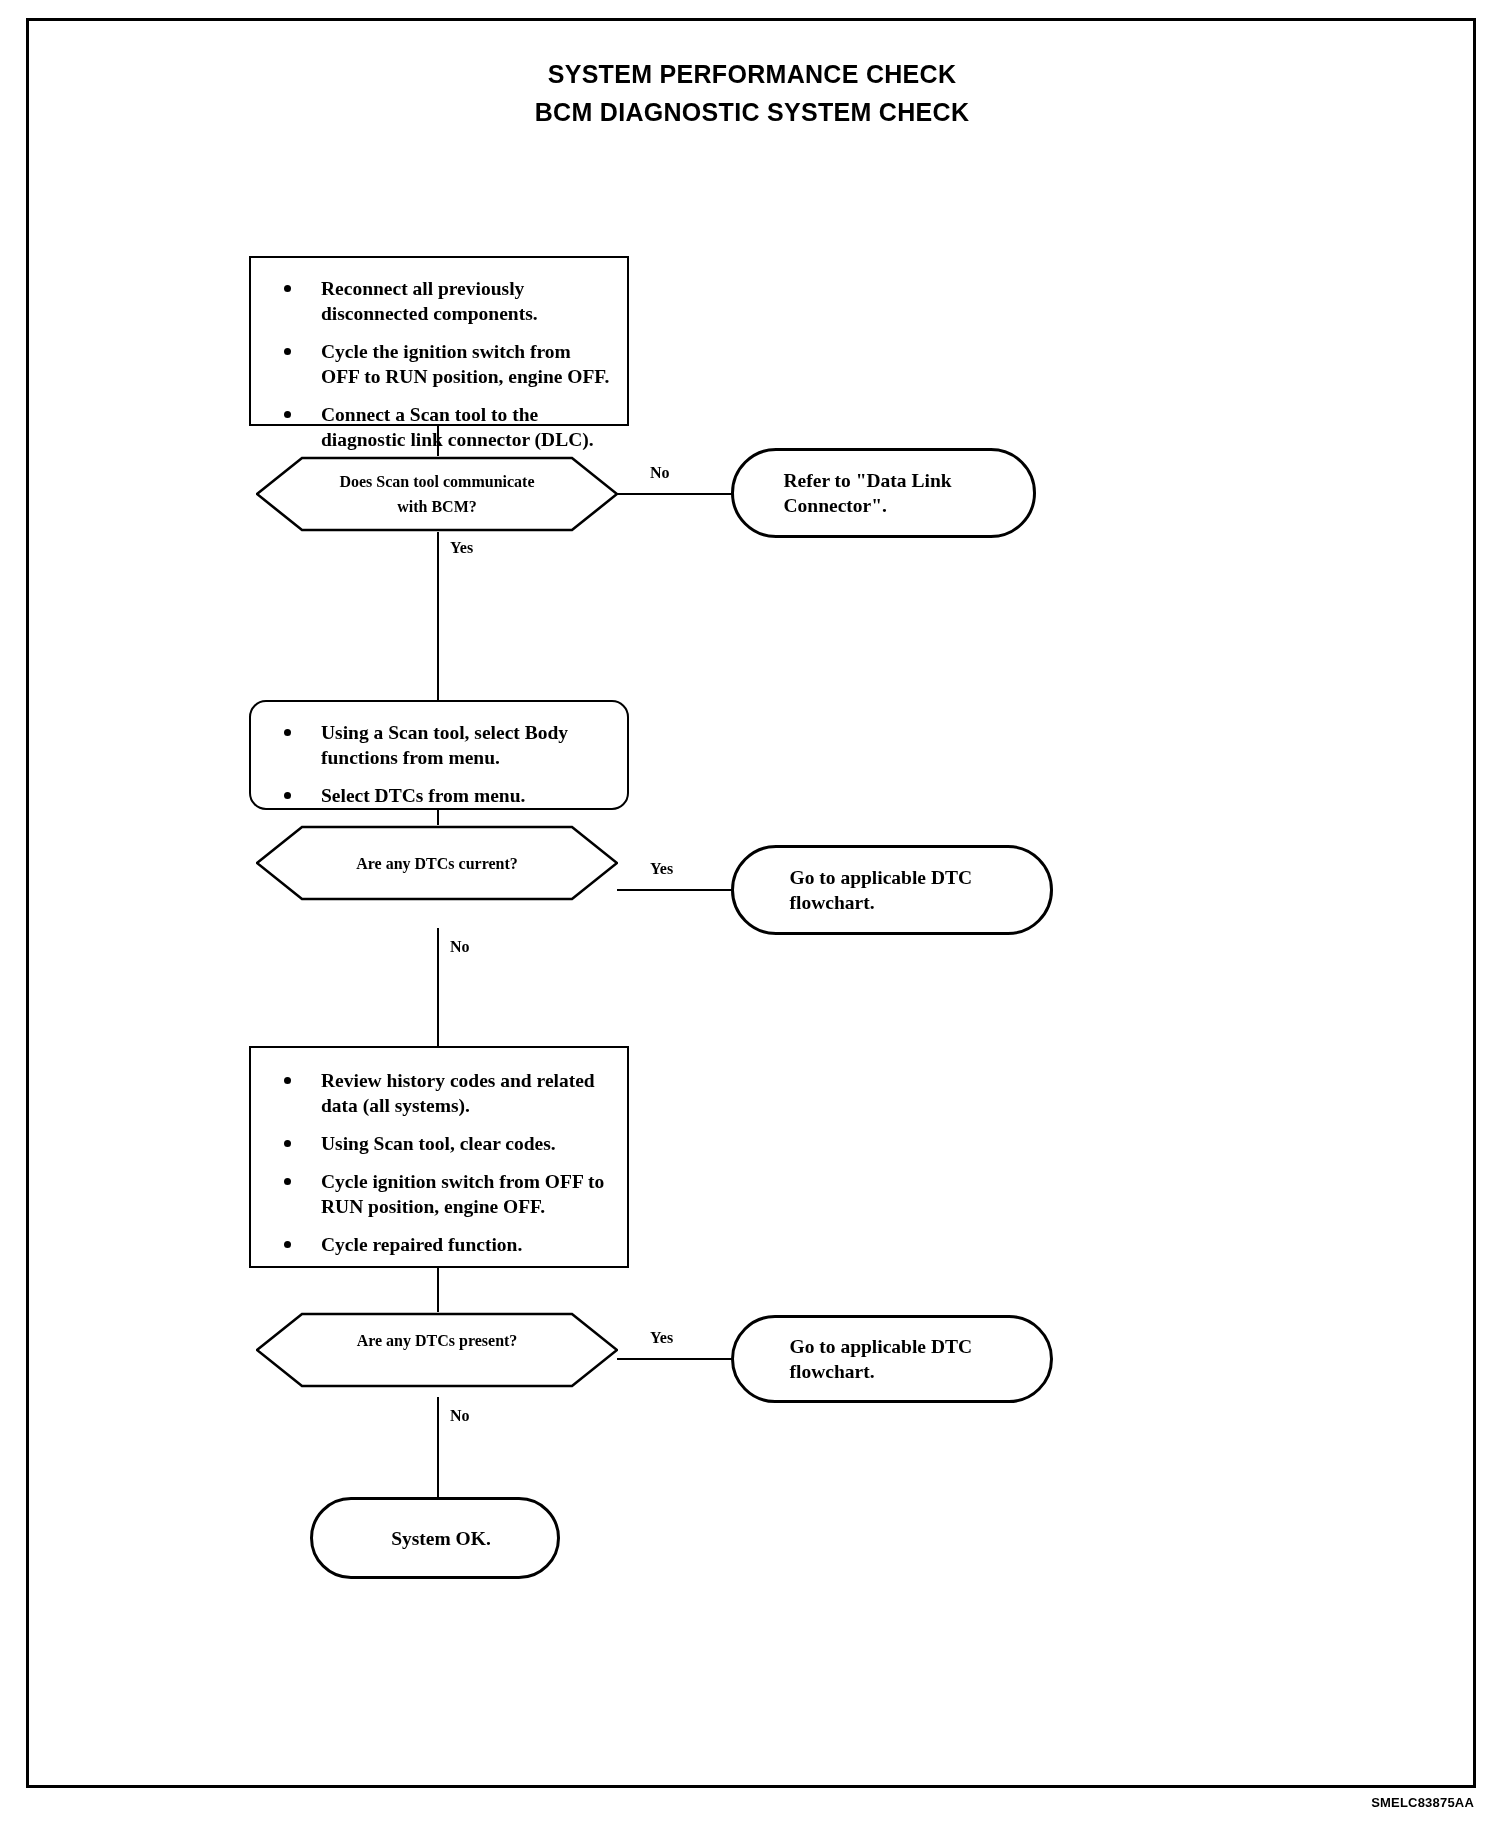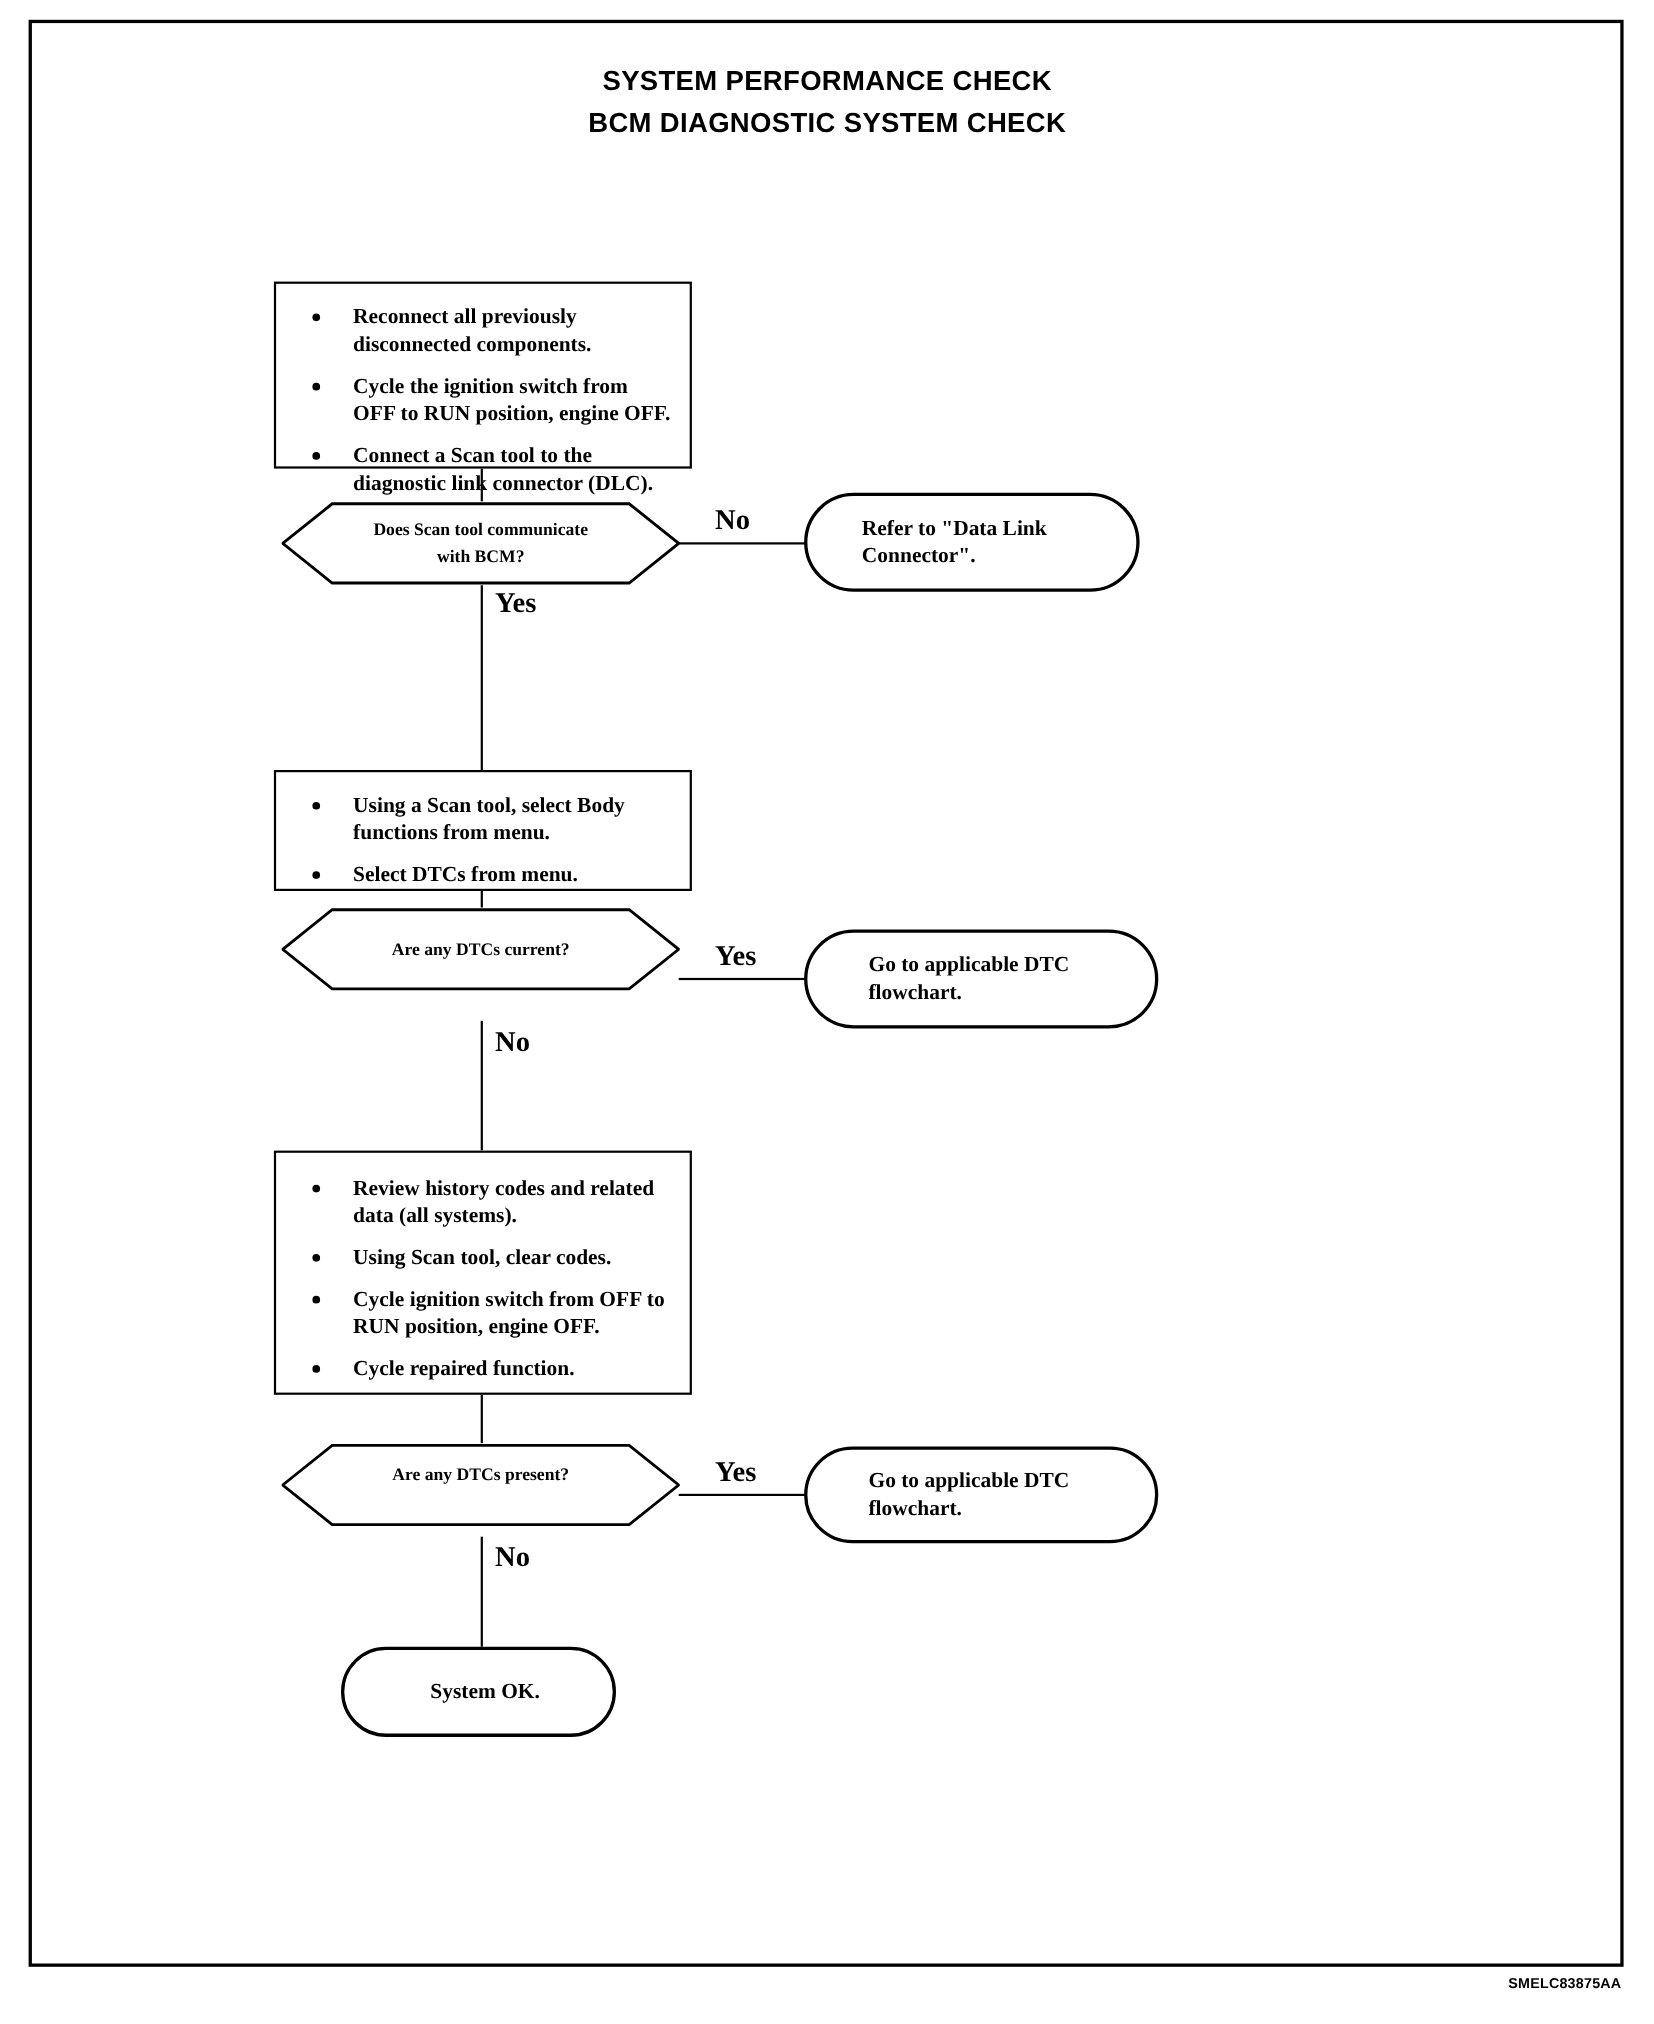--- a/index.html
+++ b/index.html
@@ -123,21 +123,21 @@
     width: 0;
     border-left: 2.5px solid #000;
   }
   .hline {
     position: absolute;
     height: 0;
     border-top: 2.5px solid #000;
   }
   .edge-label {
     position: absolute;
-    font-size: 26px;
+    font-size: 16px;
     font-weight: 600;
     line-height: 22px;
   }
 
   
   #figure-code {
     position: absolute;
     right: 30px;
     top: 1795px;
     font-family: "Liberation Sans", "DejaVu Sans", sans-serif;
@@ -178,21 +178,21 @@
   <div class="hline" style="left:617px; top:493px; width:116px;"></div>
   <div class="edge-label" style="left:650px; top:462px;">No</div>
 
   <div class="terminator" style="left:731px; top:448px; width:305px; height:90px;">
     <div class="term-text" style="width:200px;">Refer to "Data Link Connector".</div>
   </div>
 
   <div class="vline" style="left:437px; top:532px; height:168px;"></div>
   <div class="edge-label" style="left:450px; top:537px;">Yes</div>
 
-  <div class="proc-box" style="left:249px; top:700px; width:380px; height:110px;">
+  <div class="proc-box" style="left:249px; top:700px; width:380px; height:110px;border-radius:17px;">
     <ul class="bullets" style="padding-top:18px;">
       <li>Using a Scan tool, select Body functions from menu.</li>
       <li>Select DTCs from menu.</li>
     </ul>
   </div>
 
   <div class="vline" style="left:437px; top:810px; height:42px;"></div>
 
   <div class="decision" style="left:256px; top:825px; width:362px; height:76px;">
     <svg class="hexshape" viewBox="0 0 362 76" preserveAspectRatio="none">

